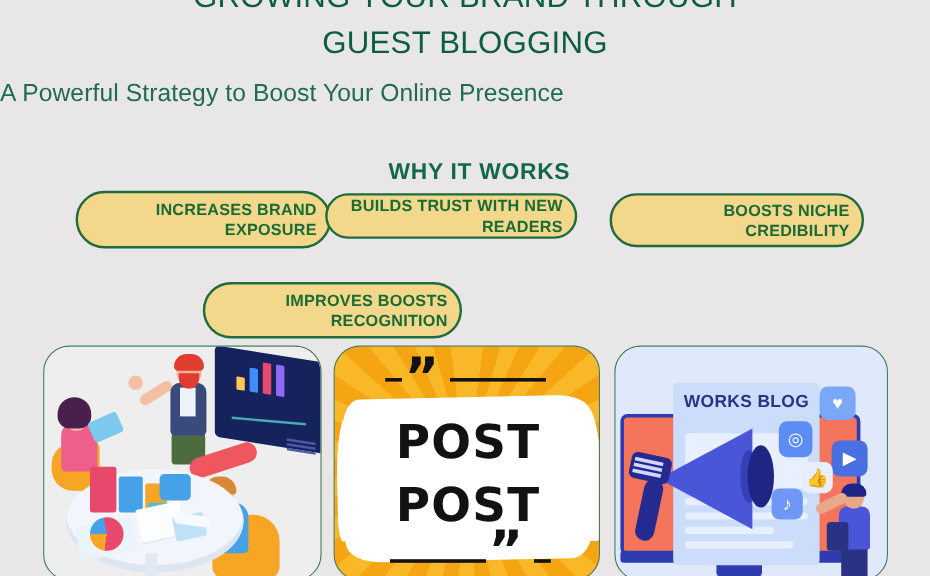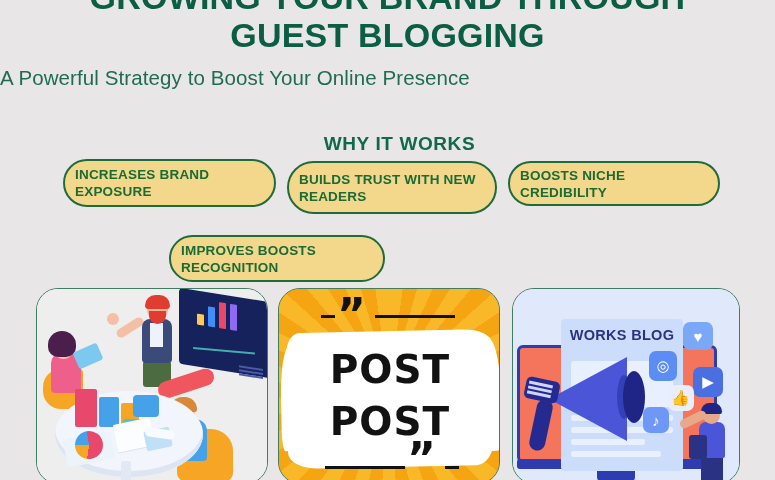--- a/index.html
+++ b/index.html
@@ -17,22 +17,22 @@
   }
 
   
   .title-block {
     position: absolute;
     top: -22px; left: 0; width: 775px;
     text-align: center;
   }
   .title-line {
     font-family: "Liberation Sans", sans-serif;
-    font-weight: bold;
-    font-size: 34px;
+    font-weight: normal;
+    font-size: 26px;
     line-height: 38px;
     letter-spacing: 0.2px;
     color: #0b5e43;
   }
   .subtitle {
     position: absolute;
     top: 66px; left: 0; width: 775px;
     text-align: left;
     font-size: 20.5px;
     font-weight: normal;
@@ -54,30 +54,30 @@
 
   
   .pill {
     position: absolute;
     background: #f3d88c;
     border: 2px solid #1e6b3c;
     border-radius: 40px;
     display: flex;
     align-items: center;
     justify-content: center;
-    text-align: left;
+    text-align: right;
     color: #1a6b35;
     font-weight: bold;
     font-size: 13.5px;
     line-height: 17px;
     letter-spacing: 0.2px;
     padding: 4px 10px;
   }
   .pill-1 { left: 63px;  top: 159px; width: 213px; height: 48px; }
-  .pill-2 { left: 287px; top: 161px; width: 210px; height: 53px; }
+  .pill-2 { left: 271px; top: 161px; width: 210px; height: 38px; }
   .pill-3 { left: 508px; top: 161px; width: 212px; height: 45px; }
   .pill-4 { left: 169px; top: 235px; width: 216px; height: 47px; }
   .pill-5 { left: 432px; top: 235px; width: 230px; height: 44px; }
 
   
   .card {
     position: absolute;
     top: 288px;
     height: 196px;
     border: 1.5px solid #3f7d63;

